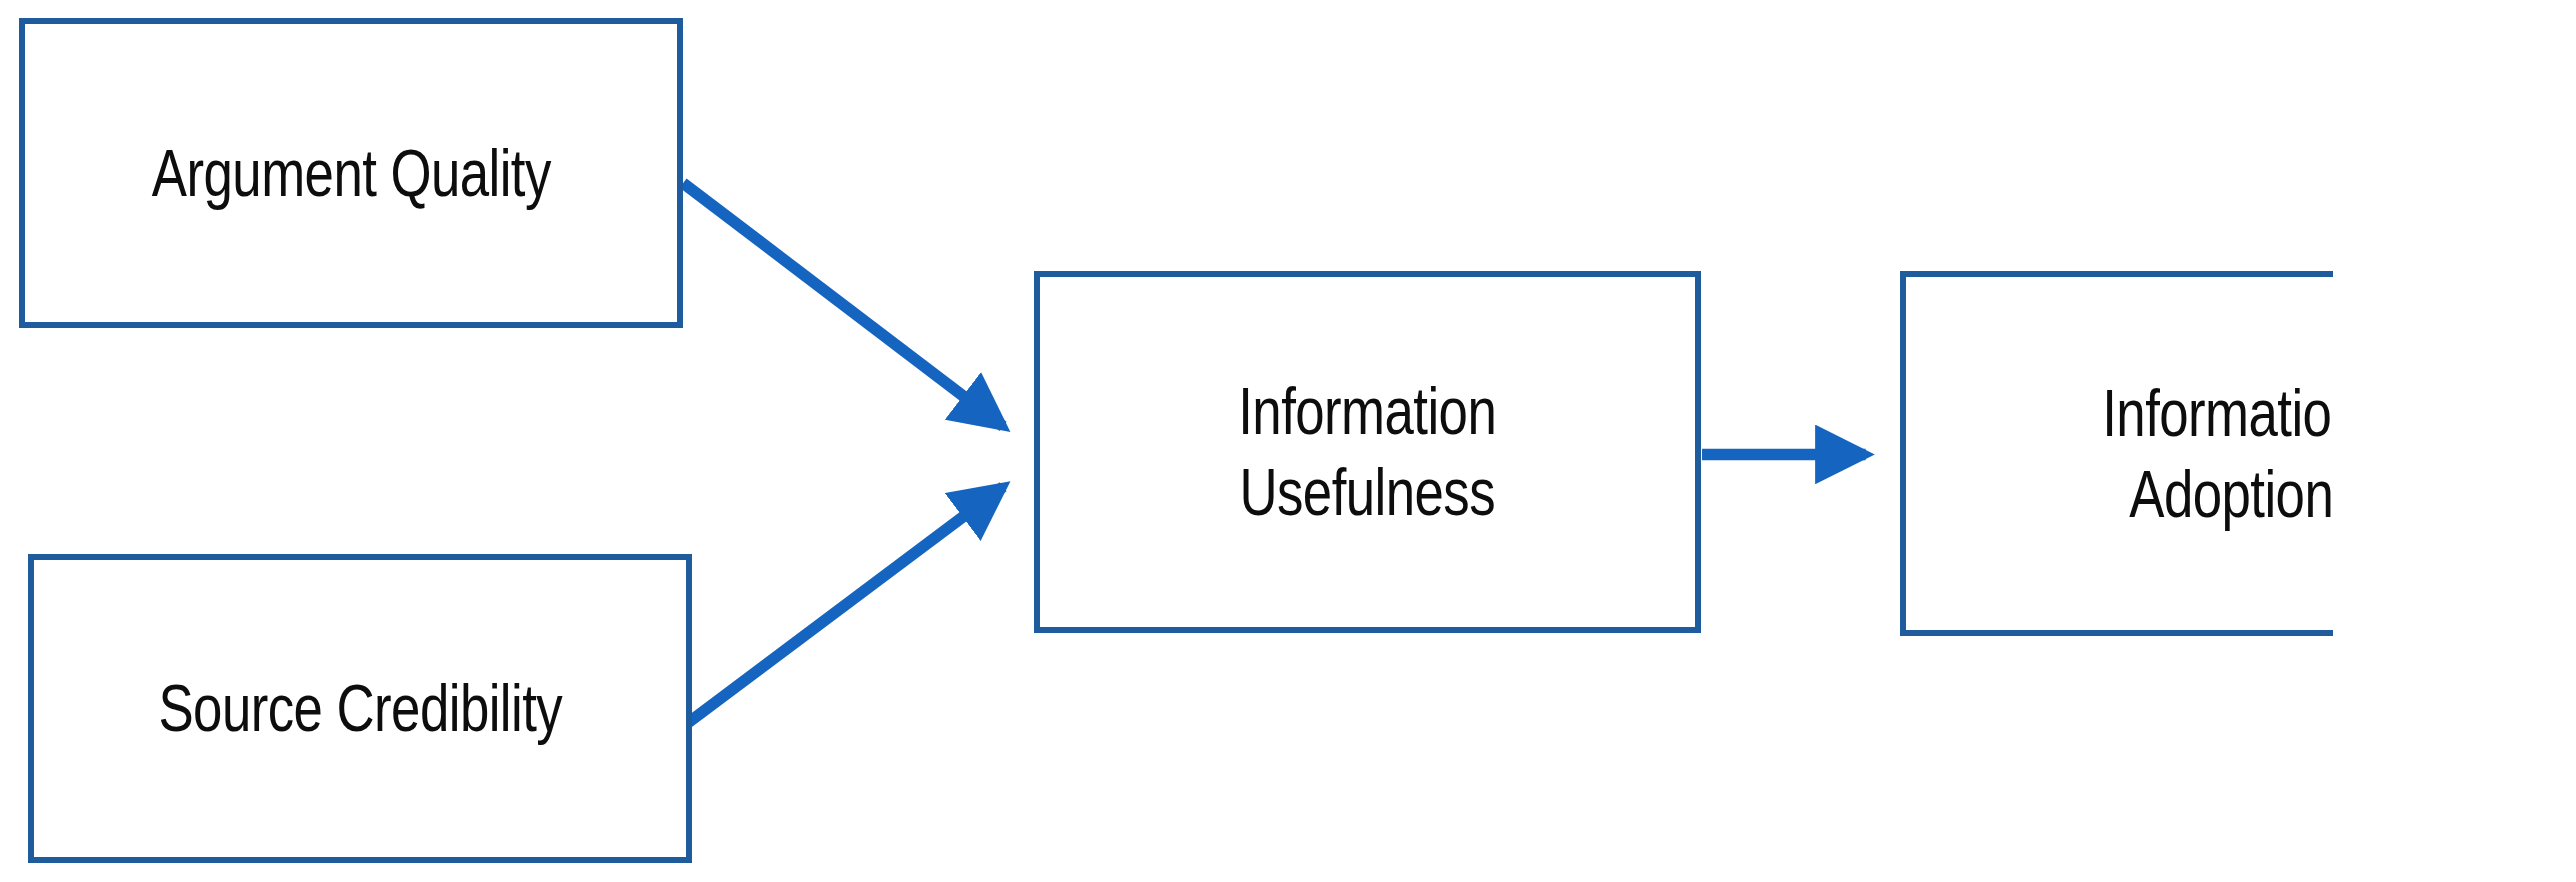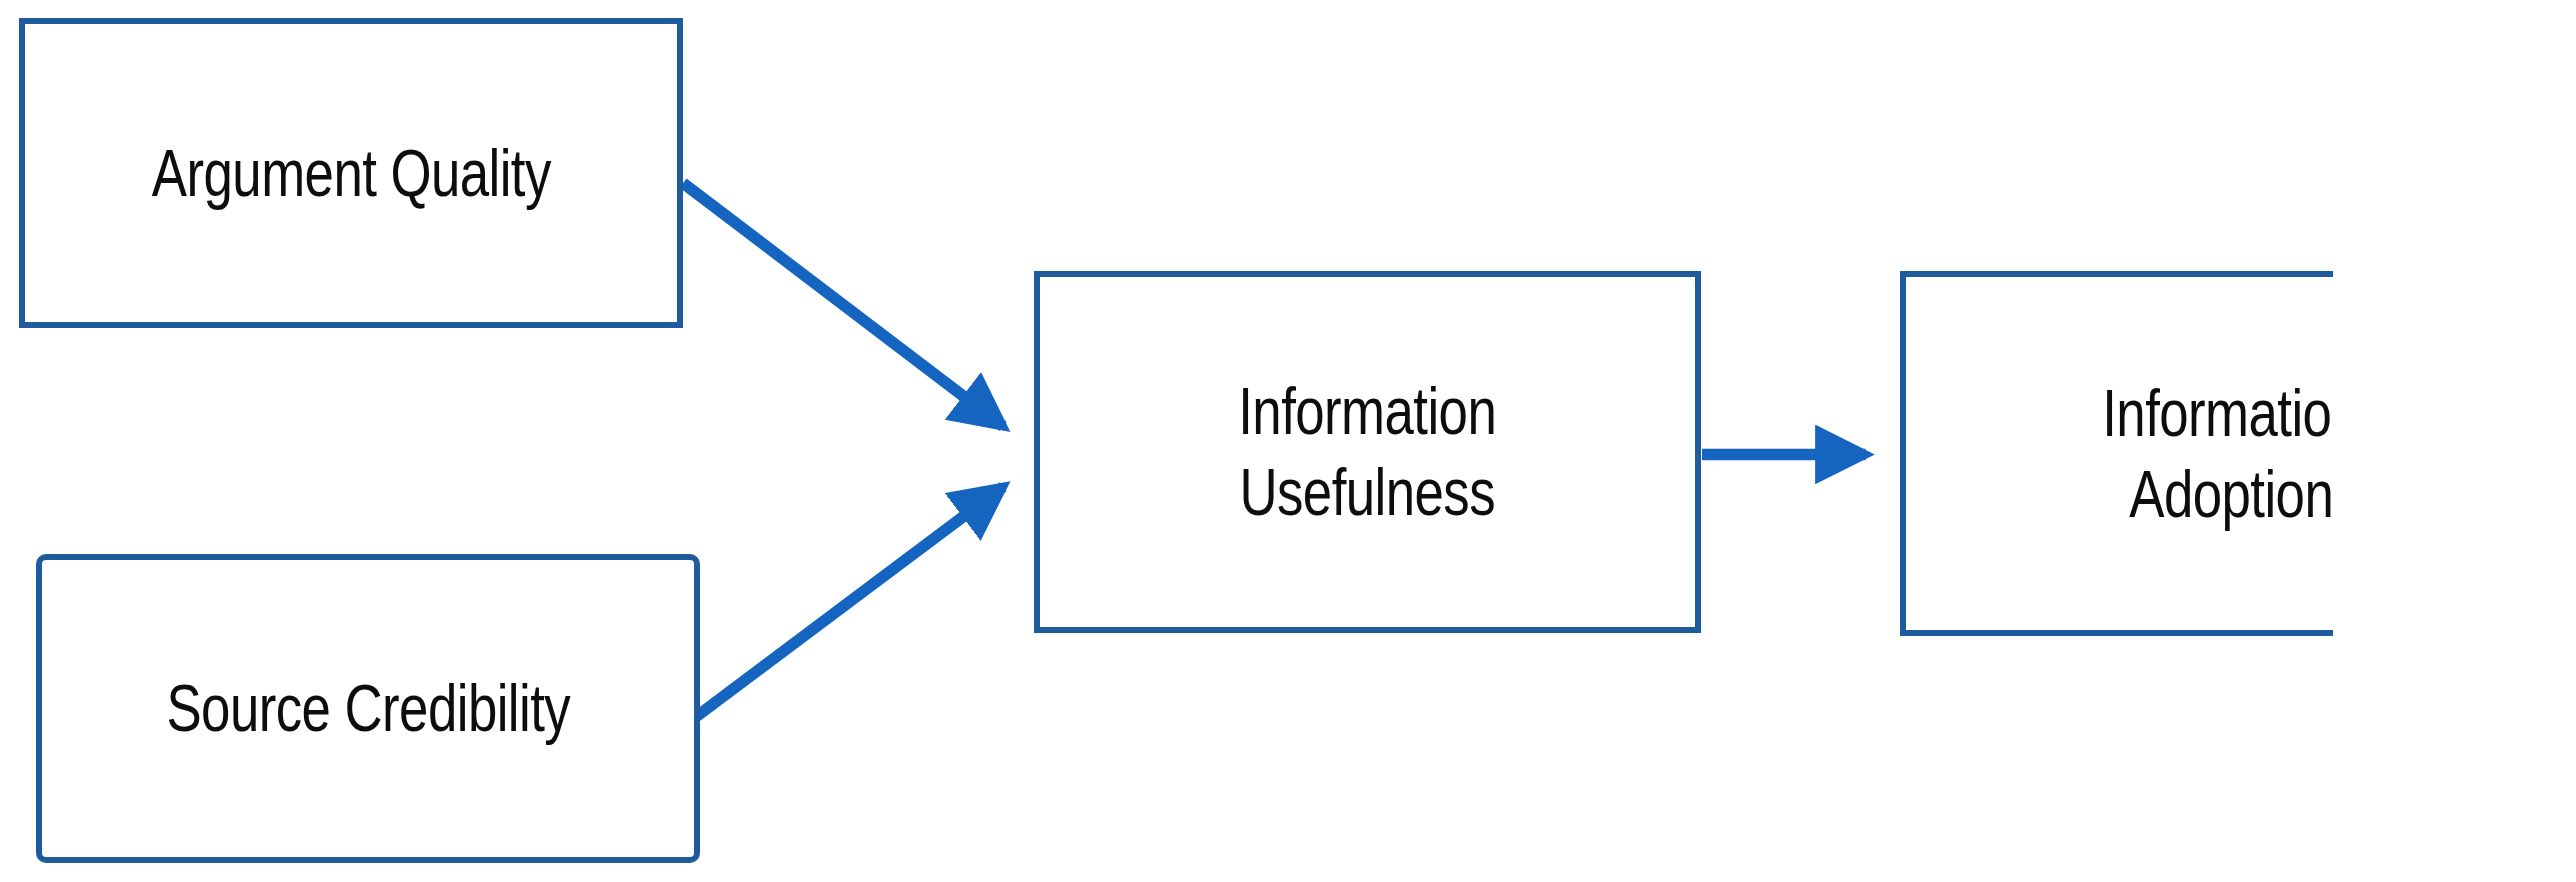--- a/index.html
+++ b/index.html
@@ -37,21 +37,21 @@
     line-height: 1.22;
     letter-spacing: -0.7px;
     font-weight: 400;
     white-space: pre-line;
     display: block;
     transform: scaleX(0.80);
     transform-origin: center center;
   }
   
   #box-argument-quality  { left: 19.4px;   top: 18px;   width: 664px;  height: 310px; }
-  #box-source-credibility{ left: 36px;   top: 554px;  width: 664px;  height: 309px; border-radius: 10px; }
+  #box-source-credibility{ left: 28px;   top: 554px;  width: 664px;  height: 309px; }
   #box-information-usefulness { left: 1034px; top: 271px; width: 667px; height: 362px; }
   #box-information-adoption   { left: 1900px; top: 271px; width: 662px; height: 365px; }
 </style>
 </head>
 <body>
 
 <div id="canvas">
 
   <svg id="diagram-svg" viewBox="0 0 3590 1230" preserveAspectRatio="none" xmlns="http://www.w3.org/2000/svg">
     <defs>

